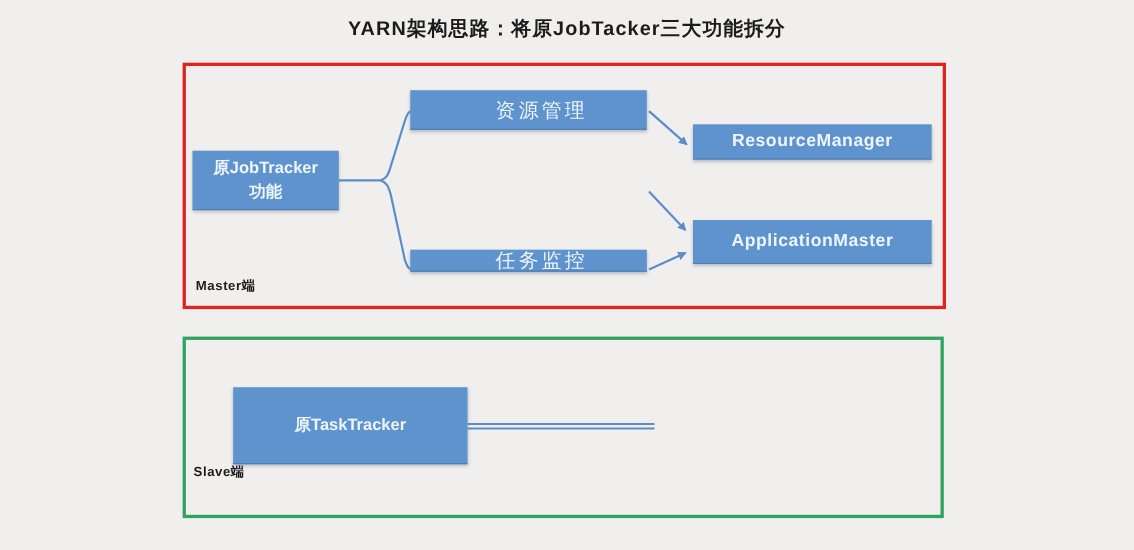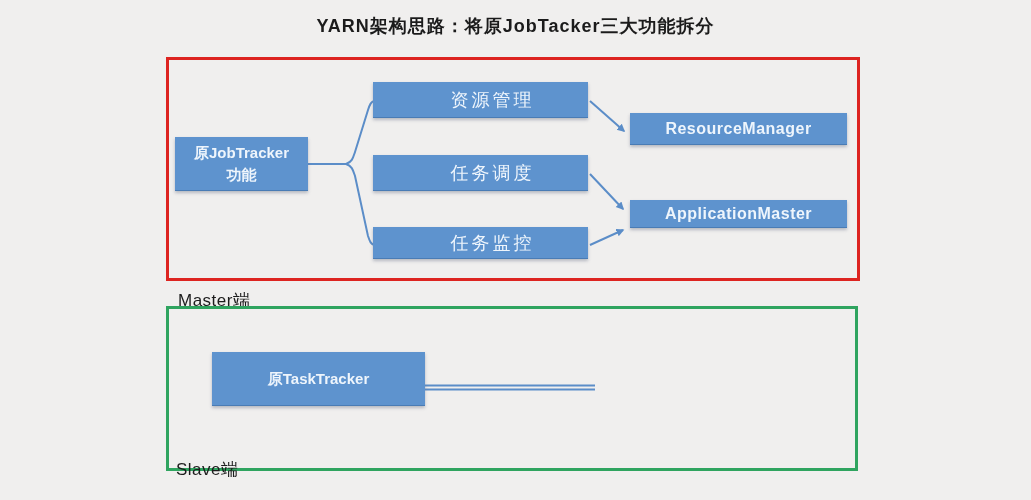--- a/index.html
+++ b/index.html
@@ -37,24 +37,23 @@
   .section.master{
     left:166px;top:57px;width:694px;height:224px;
     border:3px solid var(--master-border);
   }
   .section.slave{
     left:166px;top:306px;width:692px;height:165px;
     border:3px solid var(--slave-border);
   }
   .section-label{
     position:absolute;
-    font-size:17px;color:var(--label-text);
-    font-weight:400;
+    font-size:12px;color:var(--label-text);
+    font-weight:700;
     letter-spacing:0.5px;
-    margin-top:37px;
   }
   .label-master{left:178px;top:252px;}
   .label-slave{left:176px;top:421px;}
   .node{
     position:absolute;
     box-sizing:border-box;
     background:var(--box-blue);
     color:var(--box-text);
     display:flex;align-items:center;justify-content:center;
     text-align:center;
@@ -72,24 +71,24 @@
     font-weight:600;
     letter-spacing:0.5px;
   }
   .node.two-line{
     font-size:15px;font-weight:600;line-height:1.45;
     flex-direction:column;
   }
   .n-jobtracker{left:175px;top:137px;width:133px;height:54px;}
   .n-resmgmt  {left:373px;top:82px; width:215px;height:36px;}
   .n-tasksched{left:373px;top:155px;width:215px;height:36px;}
-  .n-taskmon  {left:373px;top:227px;width:215px;height:32px;}
+  .n-taskmon  {left:373px;top:227px;width:215px;height:20px;}
   .n-rm       {left:630px;top:113px;width:217px;height:32px;}
-  .n-am       {left:630px;top:200px;width:217px;height:28px;}
-  .n-tt       {left:212px;top:352px;width:213px;height:54px;}
+  .n-am       {left:630px;top:200px;width:217px;height:40px;}
+  .n-tt       {left:212px;top:352px;width:213px;height:70px;}
   .n-nm       {left:595px;top:352px;width:213px;height:70px;}
   svg.wires{position:absolute;left:0;top:0;width:1031px;height:500px;pointer-events:none;}
   svg.wires path{stroke:var(--line-blue);fill:none;}
   svg.wires .thin{stroke-width:2px;}
   svg.wires marker path{fill:var(--line-blue);stroke:none;}
 </style>
 </head>
 <body>
 
 <div class="canvas">
@@ -118,21 +117,20 @@
   </svg>
 
   <div class="section master"></div>
   <div class="section-label label-master">Master端</div>
 
   <div class="node two-line n-jobtracker">
     <span>原JobTracker</span>
     <span>功能</span>
   </div>
   <div class="node cn-serif n-resmgmt">资源管理</div>
-  <div class="node cn-serif n-tasksched">任务调度</div>
   <div class="node cn-serif n-taskmon">任务监控</div>
   <div class="node en n-rm">ResourceManager</div>
   <div class="node en n-am">ApplicationMaster</div>
 
   <div class="section slave"></div>
   <div class="section-label label-slave">Slave端</div>
 
   <div class="node two-line n-tt">原TaskTracker</div>
 
 </div>

